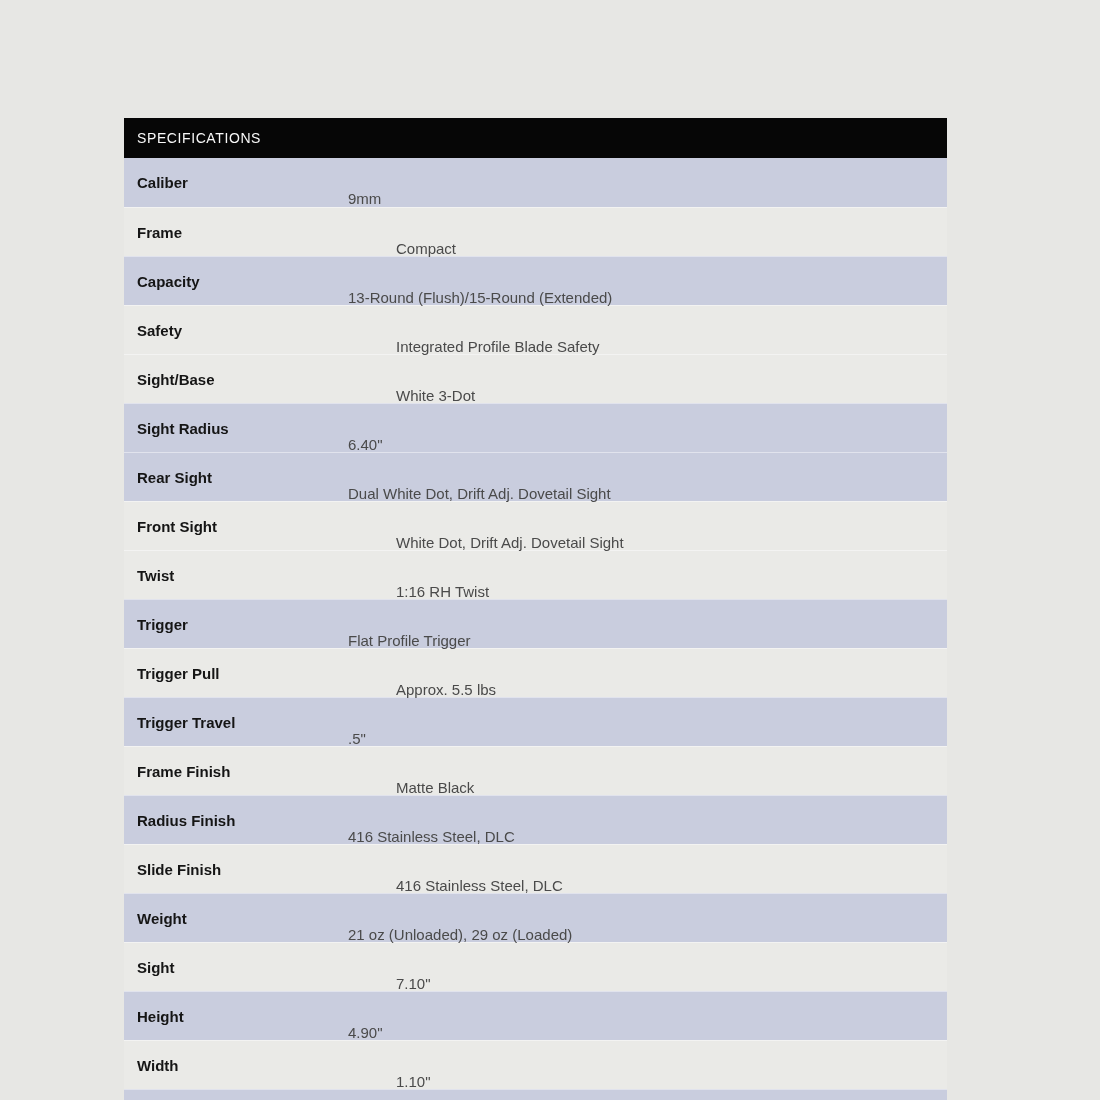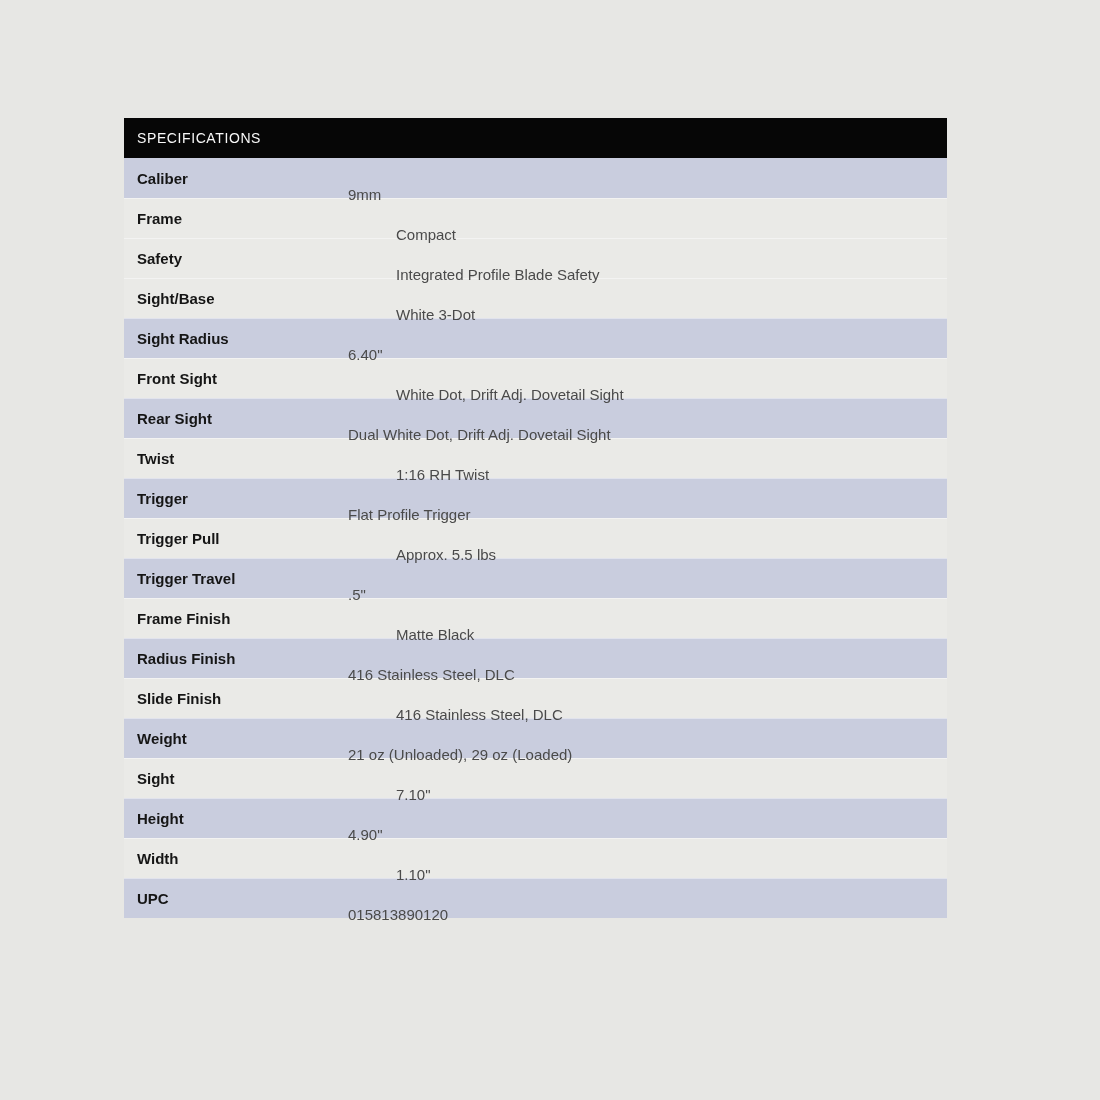--- a/index.html
+++ b/index.html
@@ -32,21 +32,21 @@
     display:flex;
     align-items:center;
     padding-left:13px;
     font-size:14px;
     letter-spacing:0.6px;
     font-weight:400;
   }
   .spec-row{
     display:flex;
     align-items:center;
-    height:40px;
+    height:49px;
     border-top:1px solid rgba(255,255,255,0.45);
     font-size:15px;
   }
   .spec-row:first-of-type{border-top:none;}
   .spec-row.alt{background:var(--row-alt);}
   .spec-row.light{background:var(--row-light);gap:48px;}
   .spec-label{
     width:224px;
     padding-left:13px;
     font-weight:700;
@@ -70,39 +70,43 @@
   <div id="rows-container">
 
   <div class="spec-row alt">
       <div class="spec-label">Caliber</div>
       <div class="spec-value">9mm</div>
     </div>
       <div class="spec-row light">
       <div class="spec-label">Frame</div>
       <div class="spec-value">Compact</div>
     </div>
+      <div class="spec-row alt">
+      <div class="spec-label">Capacity</div>
+      <div class="spec-value">13-Round (Flush)/15-Round (Extended)</div>
+    </div>
       <div class="spec-row light">
       <div class="spec-label">Safety</div>
       <div class="spec-value">Integrated Profile Blade Safety</div>
     </div>
       <div class="spec-row light">
       <div class="spec-label">Sight/Base</div>
       <div class="spec-value">White 3-Dot</div>
     </div>
       <div class="spec-row alt">
       <div class="spec-label">Sight Radius</div>
       <div class="spec-value">6.40"</div>
     </div>
+      <div class="spec-row alt">
+      <div class="spec-label">Rear Sight</div>
+      <div class="spec-value">Dual White Dot, Drift Adj. Dovetail Sight</div>
+    </div>
       <div class="spec-row light">
       <div class="spec-label">Front Sight</div>
       <div class="spec-value">White Dot, Drift Adj. Dovetail Sight</div>
-    </div>
-      <div class="spec-row alt">
-      <div class="spec-label">Rear Sight</div>
-      <div class="spec-value">Dual White Dot, Drift Adj. Dovetail Sight</div>
     </div>
       <div class="spec-row light">
       <div class="spec-label">Twist</div>
       <div class="spec-value">1:16 RH Twist</div>
     </div>
       <div class="spec-row alt">
       <div class="spec-label">Trigger</div>
       <div class="spec-value">Flat Profile Trigger</div>
     </div>
       <div class="spec-row light">

